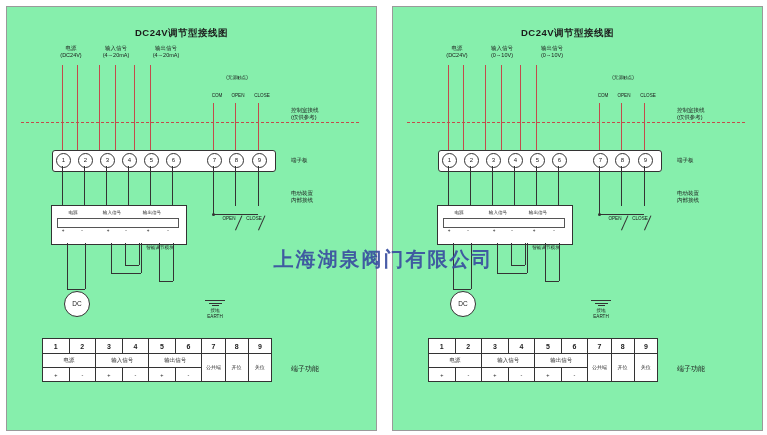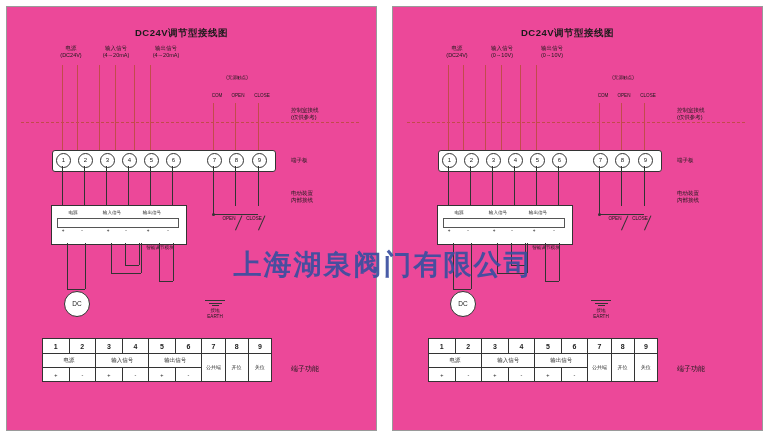--- a/index.html
+++ b/index.html
@@ -1,18 +1,18 @@
 <!DOCTYPE html>
 <html><head>
 <meta charset="utf-8">
 <style>
   html,body{margin:0;padding:0;background:#ffffff;}
   body{width:767px;height:435px;overflow:hidden;font-family:"Liberation Sans","DejaVu Sans",sans-serif;color:#1a1a1a;}
   .page{position:relative;width:767px;height:435px;}
-  .panel{position:absolute;top:6px;width:369px;height:423px;border:1px solid #9a9a9a;background:#ec4899;}
+  .panel{position:absolute;top:6px;width:369px;height:423px;border:1px solid #9a9a9a;background:#86efac;}
   .panel.left{left:6px;}
   .panel.right{left:392px;}
   .inner{position:relative;width:100%;height:100%;}
 
   .title{position:absolute;font-size:9.5px;font-weight:bold;letter-spacing:.5px;white-space:nowrap;}
   .lbl{position:absolute;font-size:5.5px;line-height:1.35;text-align:center;white-space:nowrap;}
   .lbl.sm{font-size:4.6px;}
   .lbl.l{text-align:left;}
 
   .vline{position:absolute;width:0;border-left:1px solid #c24b4b;}
@@ -31,21 +31,21 @@
   .sw{position:absolute;border-left:1px solid #333;width:0;transform-origin:bottom left;}
   .dot{position:absolute;width:3px;height:3px;border-radius:50%;background:#333;}
 
   table.fn{position:absolute;border-collapse:collapse;font-size:5.5px;background:#fff;}
   table.fn td{border:1px solid #333;text-align:center;padding:0;height:13px;}
   table.fn td.n{font-weight:bold;font-size:7px;height:14px;}
   table.fn td.tall{height:26px;font-size:5px;line-height:1.15;}
 
   .watermark{position:absolute;left:0;top:246px;width:767px;text-align:center;
       font-family:Liberation Sans, sans-serif;
-      font-size:28px;font-weight:bold;color:#3a4fa0;letter-spacing:2px;opacity:.92;}
+      font-size:20px;font-weight:bold;color:#3a4fa0;letter-spacing:2px;opacity:.92;}
   .earth{position:absolute;}
   .earth i{display:block;background:#333;height:1px;margin:1.4px auto 0;}
 </style>
 </head>
 <body>
 
 <div class="page">
 
   <div class="panel left">
     <div class="inner">

